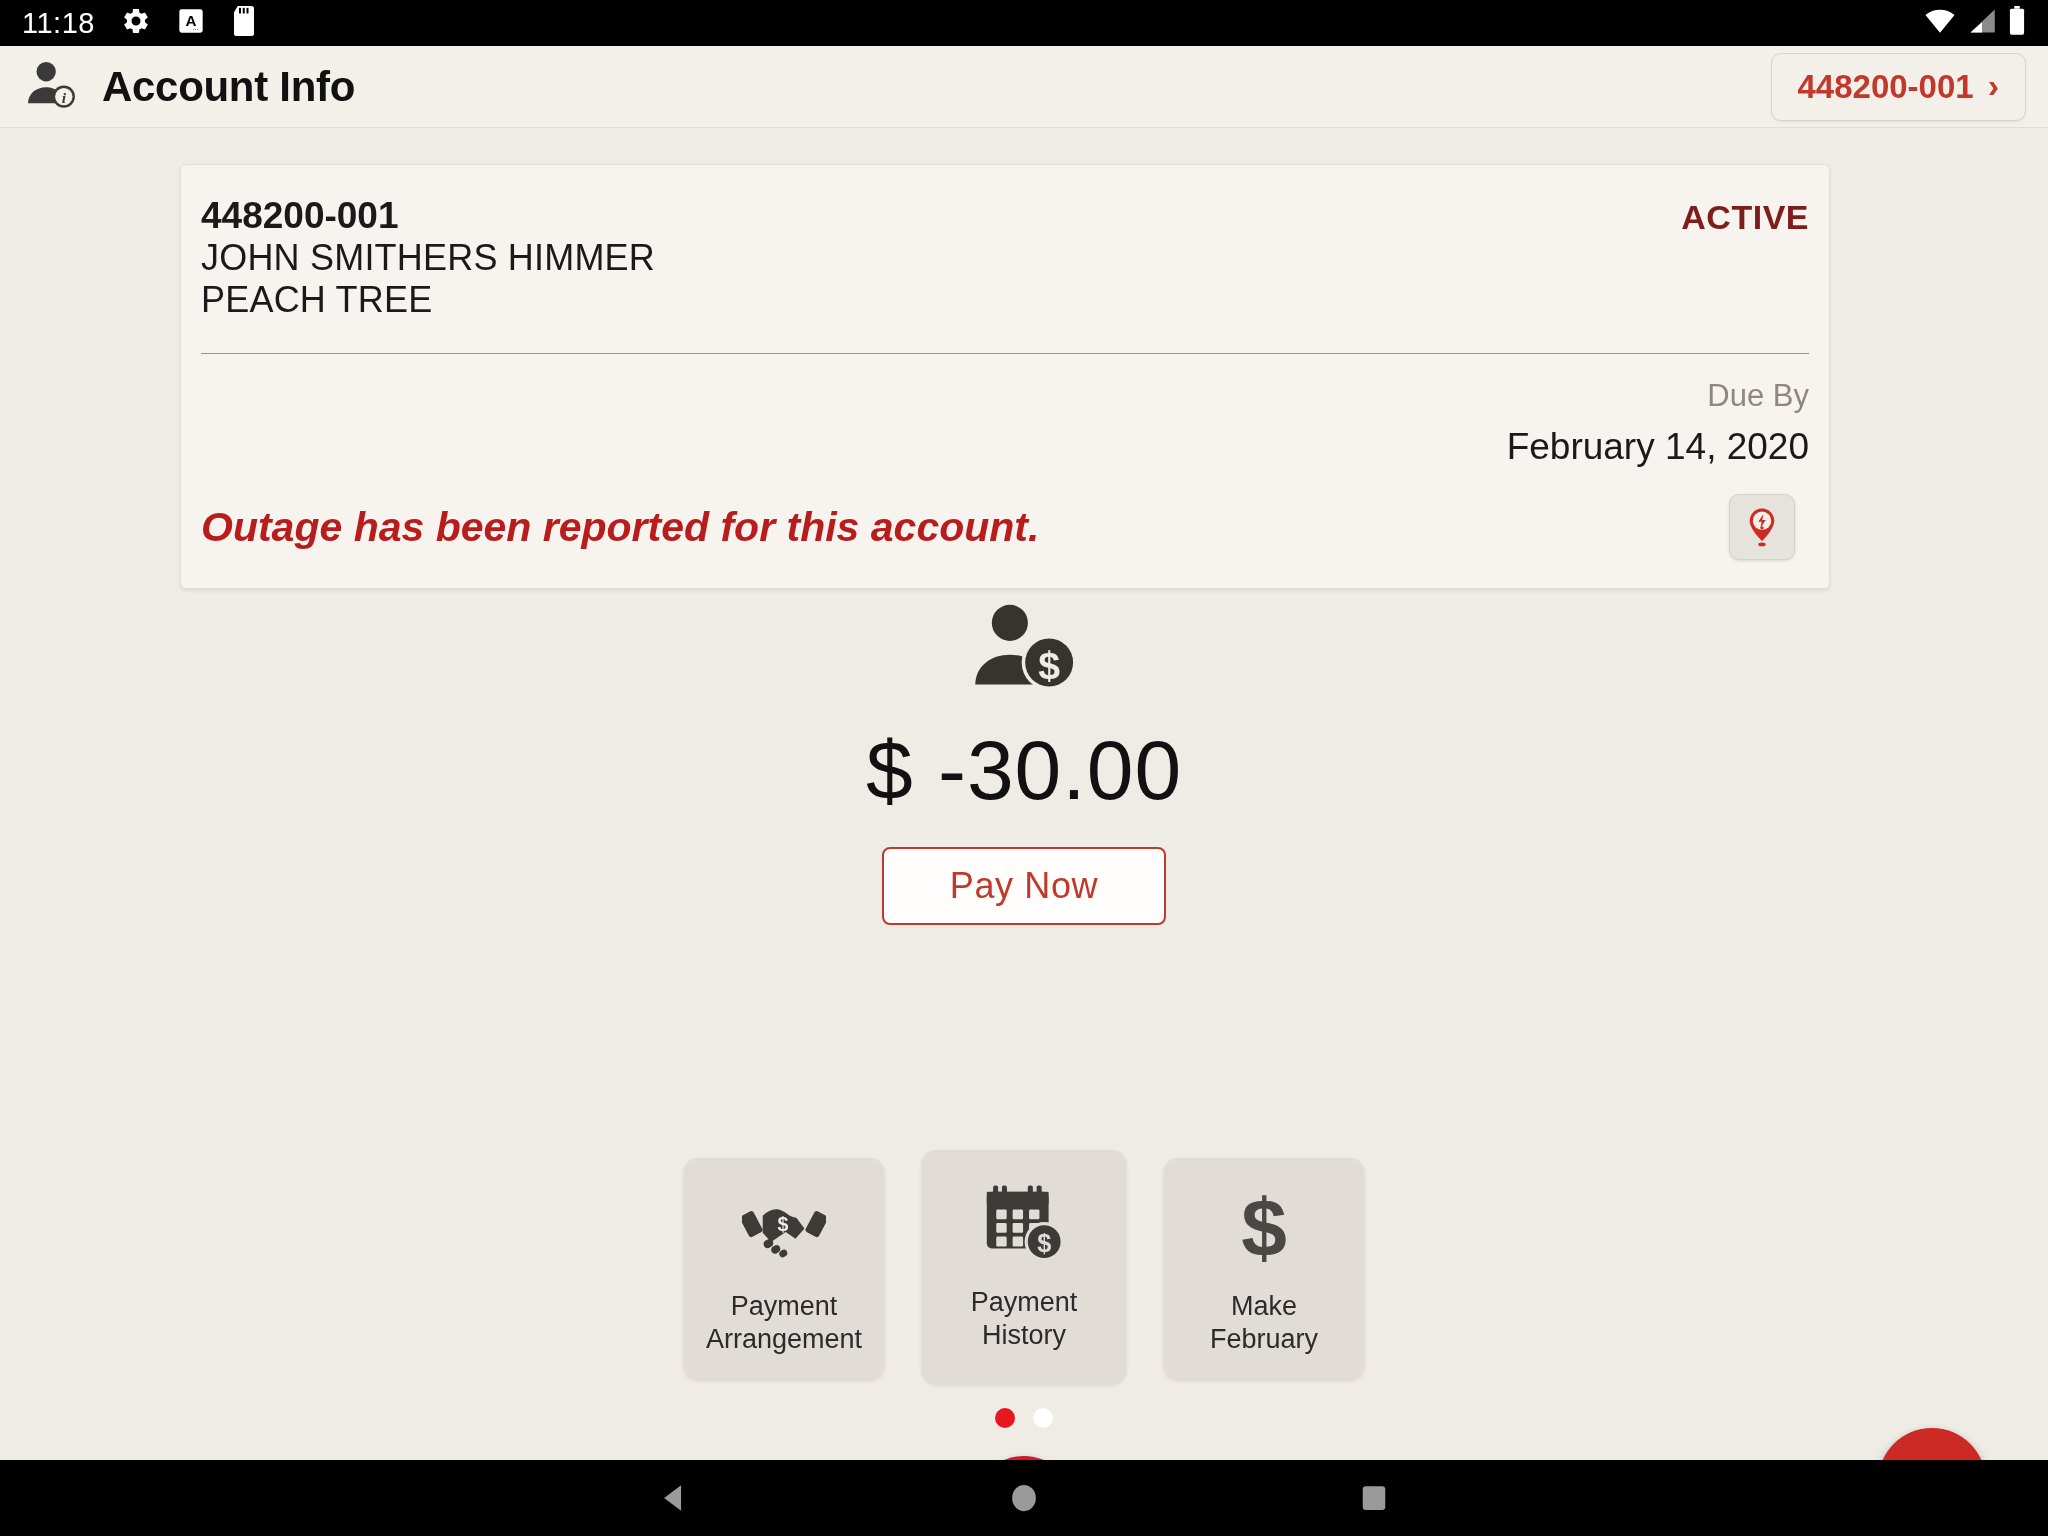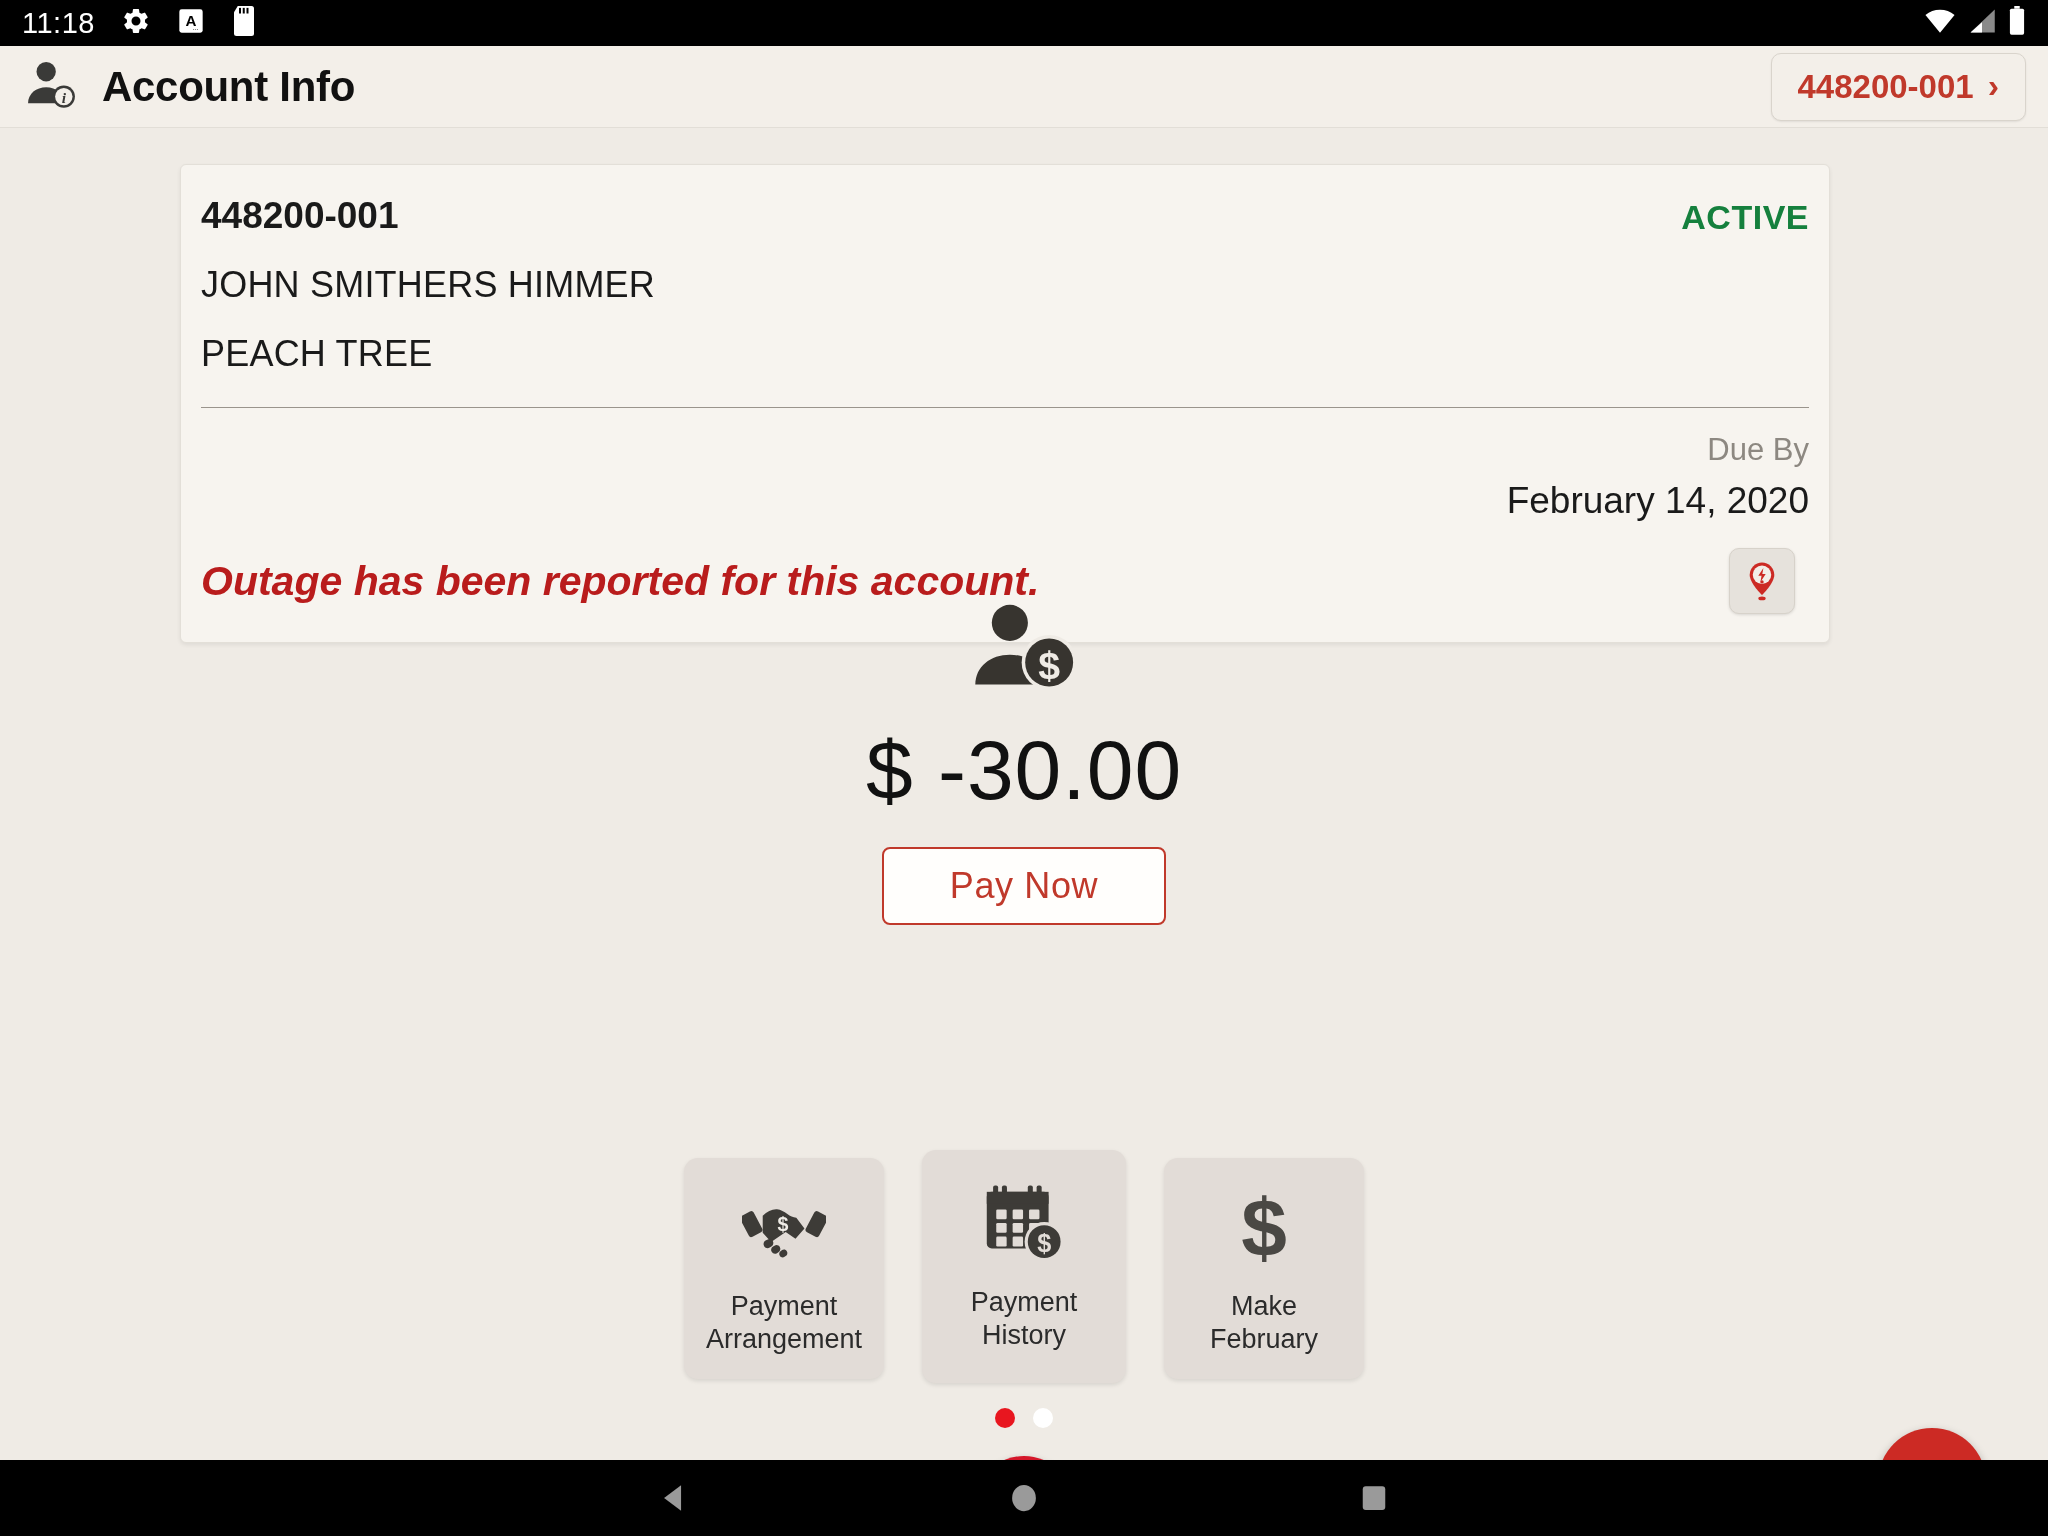--- a/index.html
+++ b/index.html
@@ -120,28 +120,27 @@
   }
   .acct-number {
     font-size: 37px;
     font-weight: bold;
     color: #1a1a1a;
   }
   .acct-status {
     margin-left: auto;
     font-size: 34px;
     font-weight: bold;
-    color: #15803d;
+    color: #7f1d1d;
     letter-spacing: 0.5px;
     padding-top: 3px;
   }
   .acct-name, .acct-addr {
     font-size: 36px;
     color: #1a1a1a;
-    margin-top: 27px;
     letter-spacing: 0.2px;
   }
   .card-divider {
     border-top: 1px solid #9a948c;
     margin: 32px 0 0 0;
   }
   .due-block {
     margin-top: 24px;
     position: relative;
     text-align: right;

